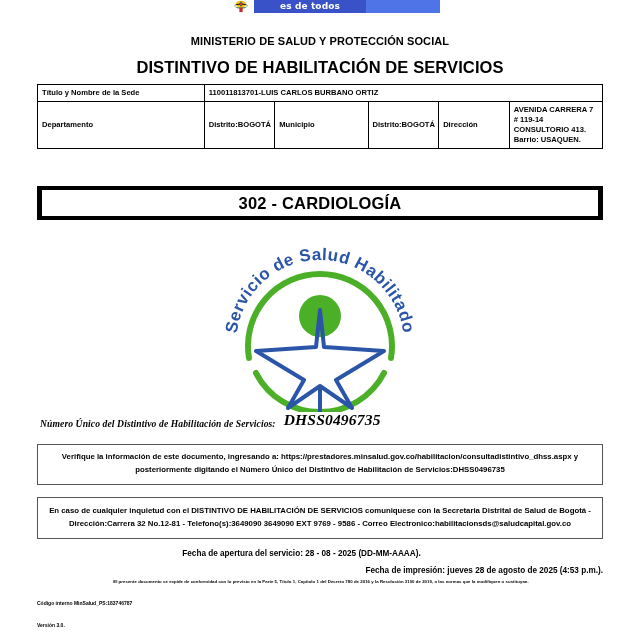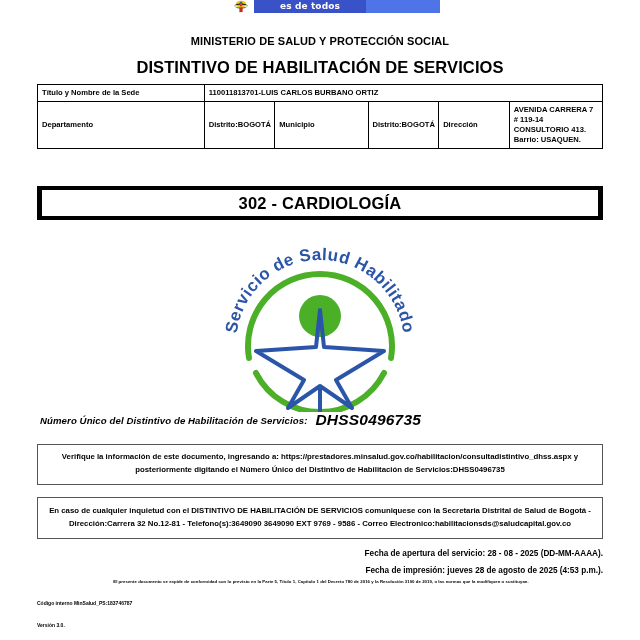--- a/index.html
+++ b/index.html
@@ -138,21 +138,22 @@
   }
   .seal svg { display: block; }
 
   
   .unique-line {
     position: absolute;
     top: 411px;
     left: 40px;
     width: 560px;
     display: flex;
-    align-items: center;
+    align-items: flex-end;
+    font-family: Liberation Serif, serif;
   }
   .unique-label {
     font-size: 9.6px;
     font-style: italic;
     font-weight: bold;
     letter-spacing: .1px;
   }
   .unique-value {
     font-size: 15.5px;
     font-style: italic;
@@ -188,21 +189,21 @@
     font-weight: bold;
     line-height: 1.7;
   }
 
   
   .date-open {
     position: absolute;
     top: 549px;
     left: 0;
     width: 603px;
-    text-align: right;
+    text-align: center;
     font-size: 8.2px;
     font-weight: bold;
   }
   .date-print {
     position: absolute;
     top: 566px;
     left: 0;
     width: 603px;
     text-align: right;
     font-size: 8.2px;

